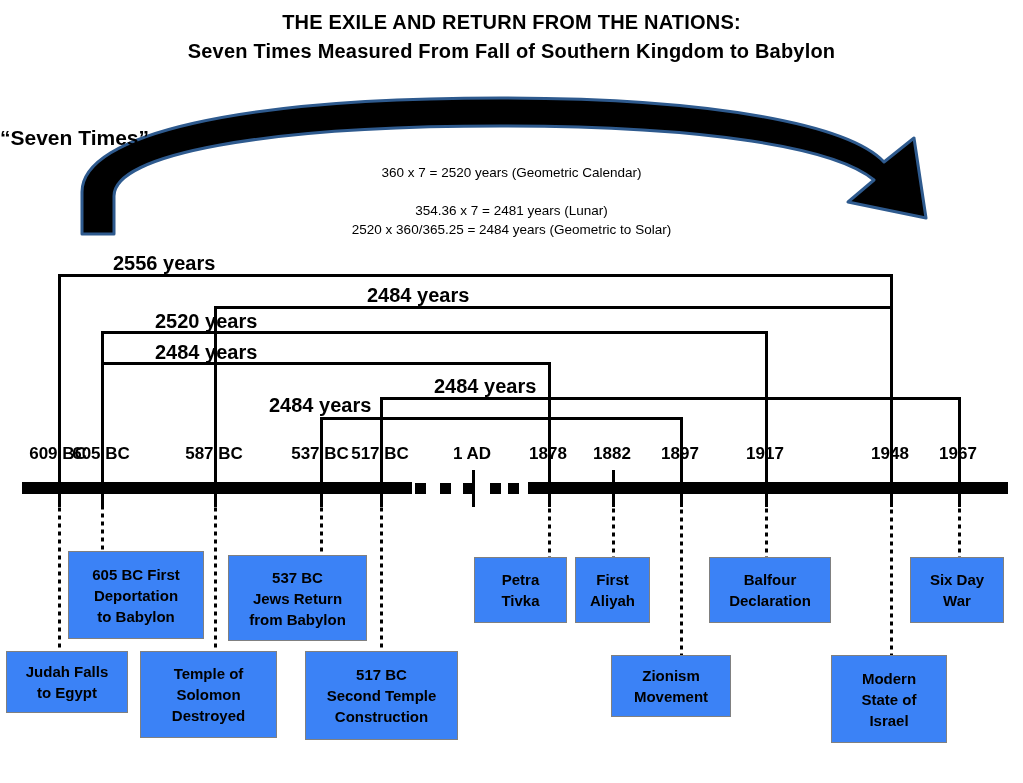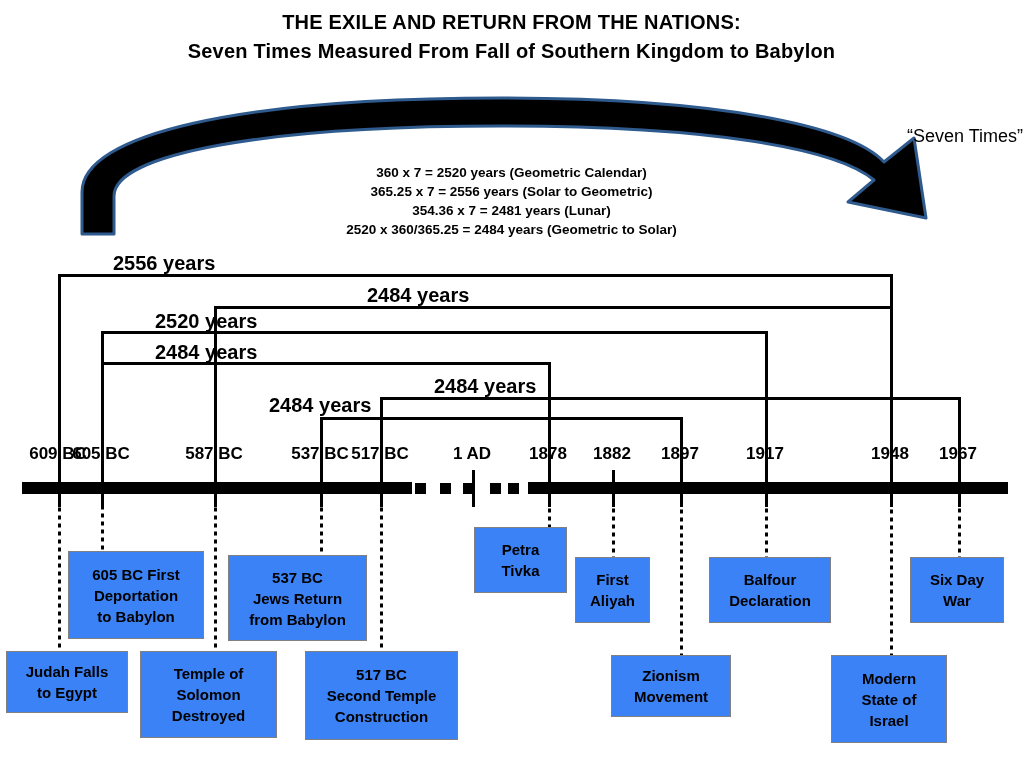--- a/index.html
+++ b/index.html
@@ -11,24 +11,24 @@
 
   
   .title-block{position:absolute;left:0;top:8px;width:1023px;text-align:center;}
   .title-line1{font-size:20px;font-weight:bold;letter-spacing:.2px;line-height:28px;}
   .title-line2{font-size:20px;font-weight:bold;letter-spacing:.2px;line-height:30px;}
 
   
   .arrow-svg{position:absolute;left:80px;top:92px;}
   .arch-h1{position:absolute;left:0;top:98px;width:1023px;text-align:center;
            font-size:21px;font-weight:bold;}
-  .arch-h2{position:absolute;left:0;top:126px;width:1023px;text-align:right;
-           font-size:18px;font-weight:normal;}
+  .arch-h2{position:absolute;left:0;top:126px;width:1023px;text-align:left;
+           font-size:21px;font-weight:bold;}
   .formula{position:absolute;left:0;width:1023px;text-align:center;
-           font-size:13.5px;font-weight:bold;line-height:19px;}
+           font-size:13.5px;font-weight:normal;line-height:19px;}
 
   
   .bracket-h{position:absolute;background:#000;height:3px;}
   .bracket-v{position:absolute;background:#000;width:3px;}
   .bracket-label{position:absolute;font-size:20px;font-weight:bold;white-space:nowrap;margin-left:47px;}
 
   
   .tl-bar{position:absolute;background:#000;height:12px;}
   .tl-dot{position:absolute;background:#000;width:11px;height:11px;}
   .tl-tick{position:absolute;background:#000;width:3px;}
@@ -70,21 +70,20 @@
          L 794 88
          C 756 56 630 34 420 34
          C 185 34 34 62 34 104
          L 34 142 Z" fill="#000000" stroke="#2E5A8E" stroke-width="3" stroke-linejoin="round"></path>
   </svg>
 
   <div class="arch-h1">2520 Years</div>
   <div class="arch-h2">“Seven Times”</div>
 
   <div class="formula" style="top:163px">360 x 7 = 2520 years (Geometric Calendar)</div>
-  <div class="formula" style="top:182px">365.25 x 7 = 2556 years (Solar to Geometric)</div>
   <div class="formula" style="top:201px">354.36 x 7 = 2481  years (Lunar)</div>
   <div class="formula" style="top:220px">2520 x 360/365.25 = 2484 years (Geometric to Solar)</div>
 
   <div id="brackets-layer">
       <div class="bracket-h" style="left: 58px; top: 274px; width: 835px;"></div>
       <div class="bracket-v" style="left: 58px; top: 274px; height: 196px;"></div>
       <div class="bracket-v" style="left: 890px; top: 274px; height: 196px;"></div>
       <div class="bracket-label" style="left: 66px; top: 252px;">2556 years</div>
       <div class="bracket-h" style="left: 214px; top: 306px; width: 679px;"></div>
       <div class="bracket-v" style="left: 214px; top: 306px; height: 164px;"></div>
@@ -145,21 +144,21 @@
   <div id="events-layer">
       <div class="leader" style="left: 101px; top: 494px; height: 63px;"></div>
       <div class="ebox" style="left: 68px; top: 551px; width: 136px; height: 88px;">
         <div>605 BC First<br>Deportation<br>to Babylon</div>
       </div>
       <div class="leader" style="left: 320px; top: 494px; height: 67px;"></div>
       <div class="ebox" style="left: 228px; top: 555px; width: 139px; height: 86px;">
         <div>537 BC<br>Jews Return<br>from Babylon</div>
       </div>
       <div class="leader" style="left: 548px; top: 494px; height: 69px;"></div>
-      <div class="ebox" style="left: 474px; top: 527px; width: 93px; height: 66px;">
+      <div class="ebox" style="left: 474px; top: 557px; width: 93px; height: 66px;">
         <div>Petra<br>Tivka</div>
       </div>
       <div class="leader" style="left: 612px; top: 494px; height: 69px;"></div>
       <div class="ebox" style="left: 575px; top: 557px; width: 75px; height: 66px;">
         <div>First<br>Aliyah</div>
       </div>
       <div class="leader" style="left: 765px; top: 494px; height: 69px;"></div>
       <div class="ebox" style="left: 709px; top: 557px; width: 122px; height: 66px;">
         <div>Balfour<br>Declaration</div>
       </div>

